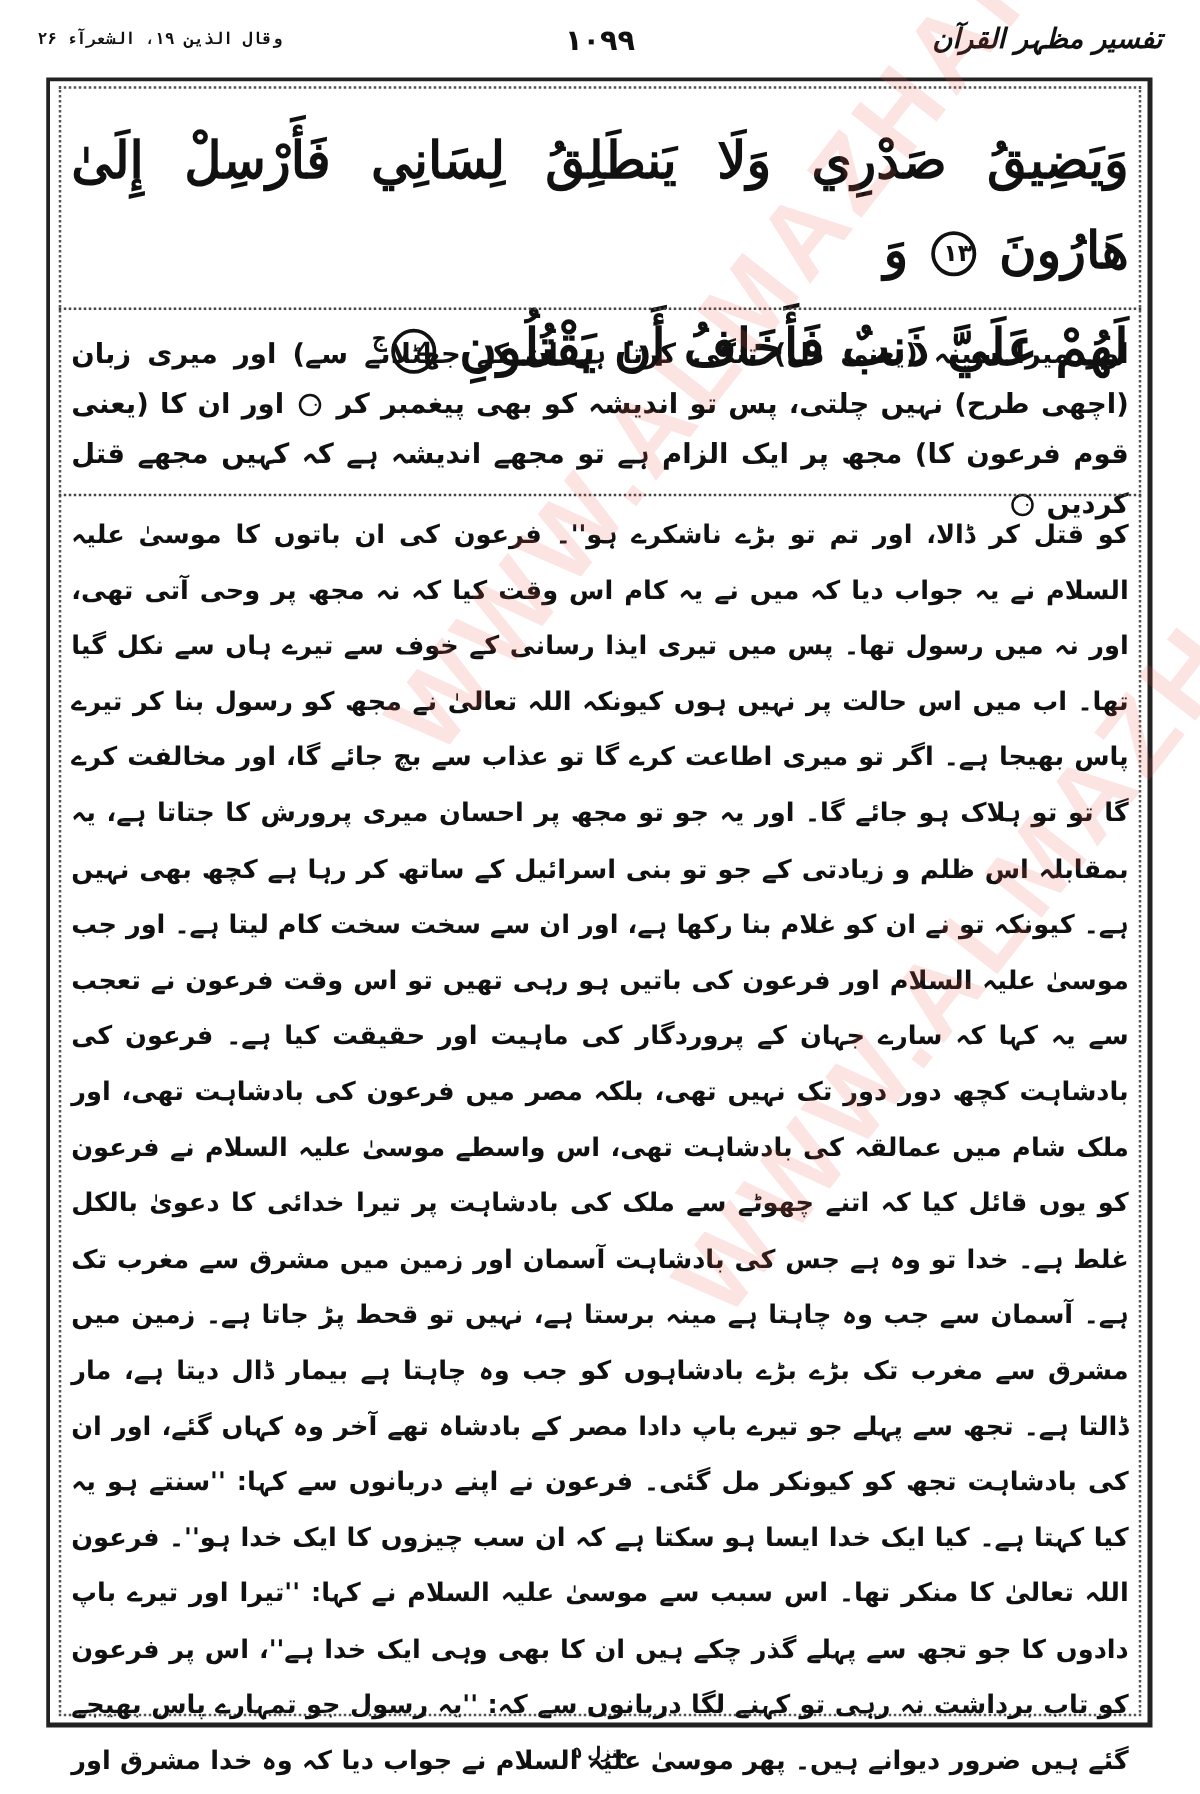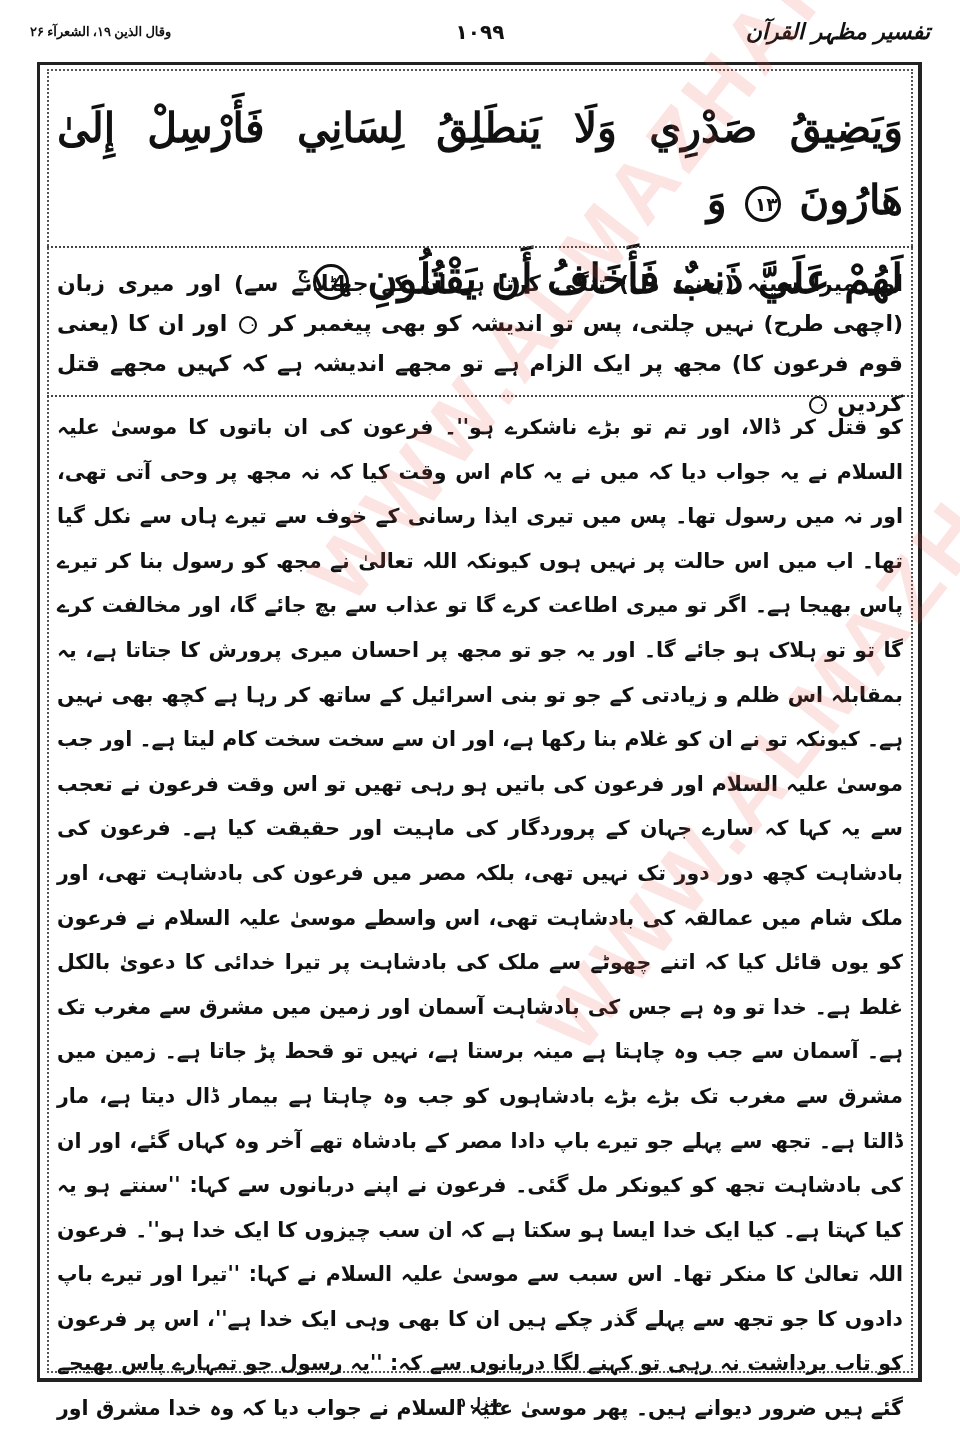--- a/index.html
+++ b/index.html
@@ -10,25 +10,25 @@
   .header {
     position: absolute; top: 18px; left: 30px; right: 30px; height: 34px;
     direction: rtl;
   }
   .header .book-title {
     position: absolute; right: 0; top: 0;
     font-family: "DejaVu Serif", serif; font-size: 22px; font-weight: bold; font-style: italic;
   }
   .header .page-number {
     position: absolute; left: 50%; transform: translateX(-50%); top: 2px;
-    font-family: "DejaVu Sans", sans-serif; font-size: 20px; font-weight: bold;
+    font-family: "DejaVu Sans", sans-serif; font-size: 23px; font-weight: bold;
   }
   .header .surah-ref {
     position: absolute; left: 0; top: 6px;
-    font-family: Liberation Serif, serif; font-size: 13px; font-weight: bold;
+    font-family: Liberation Mono, monospace; font-size: 13px; font-weight: bold;
   }
   
   .frame-outer {
     position: absolute; left: 37px; top: 62px; width: 885px; height: 1320px;
     border: 3px solid #222; border-bottom-width: 4px; border-right-width: 4px;
     box-sizing: border-box;
   }
   .frame-inner {
     position: absolute; left: 47px; top: 69px; width: 866px; height: 1304px;
     border: 2px dotted #555; box-sizing: border-box;

